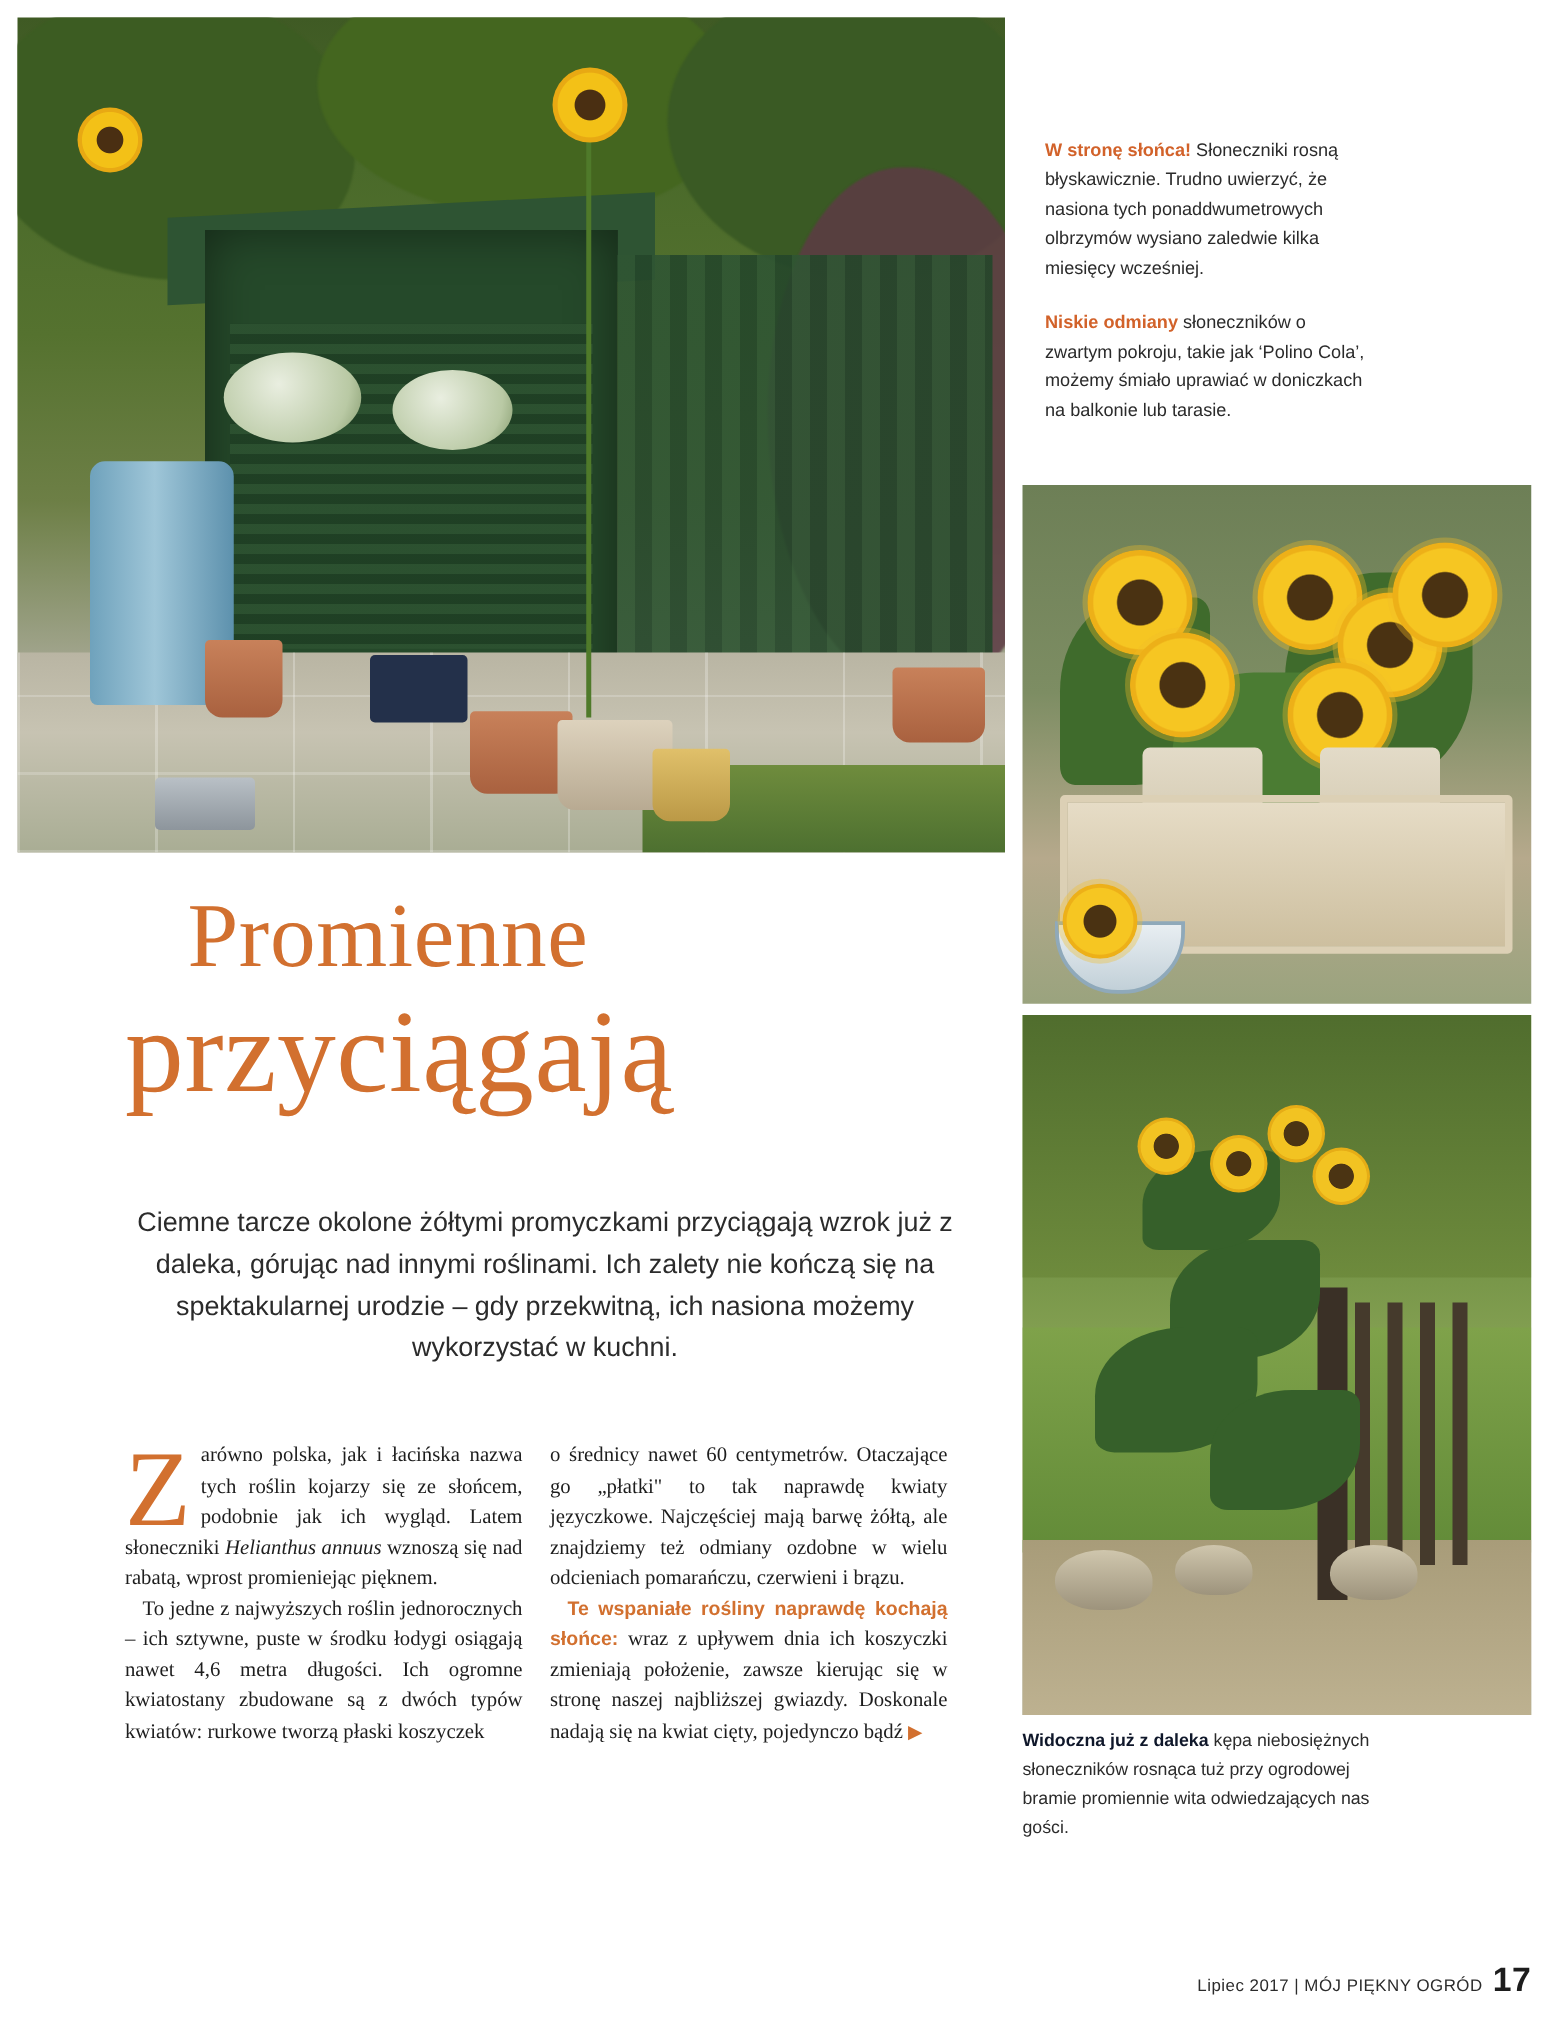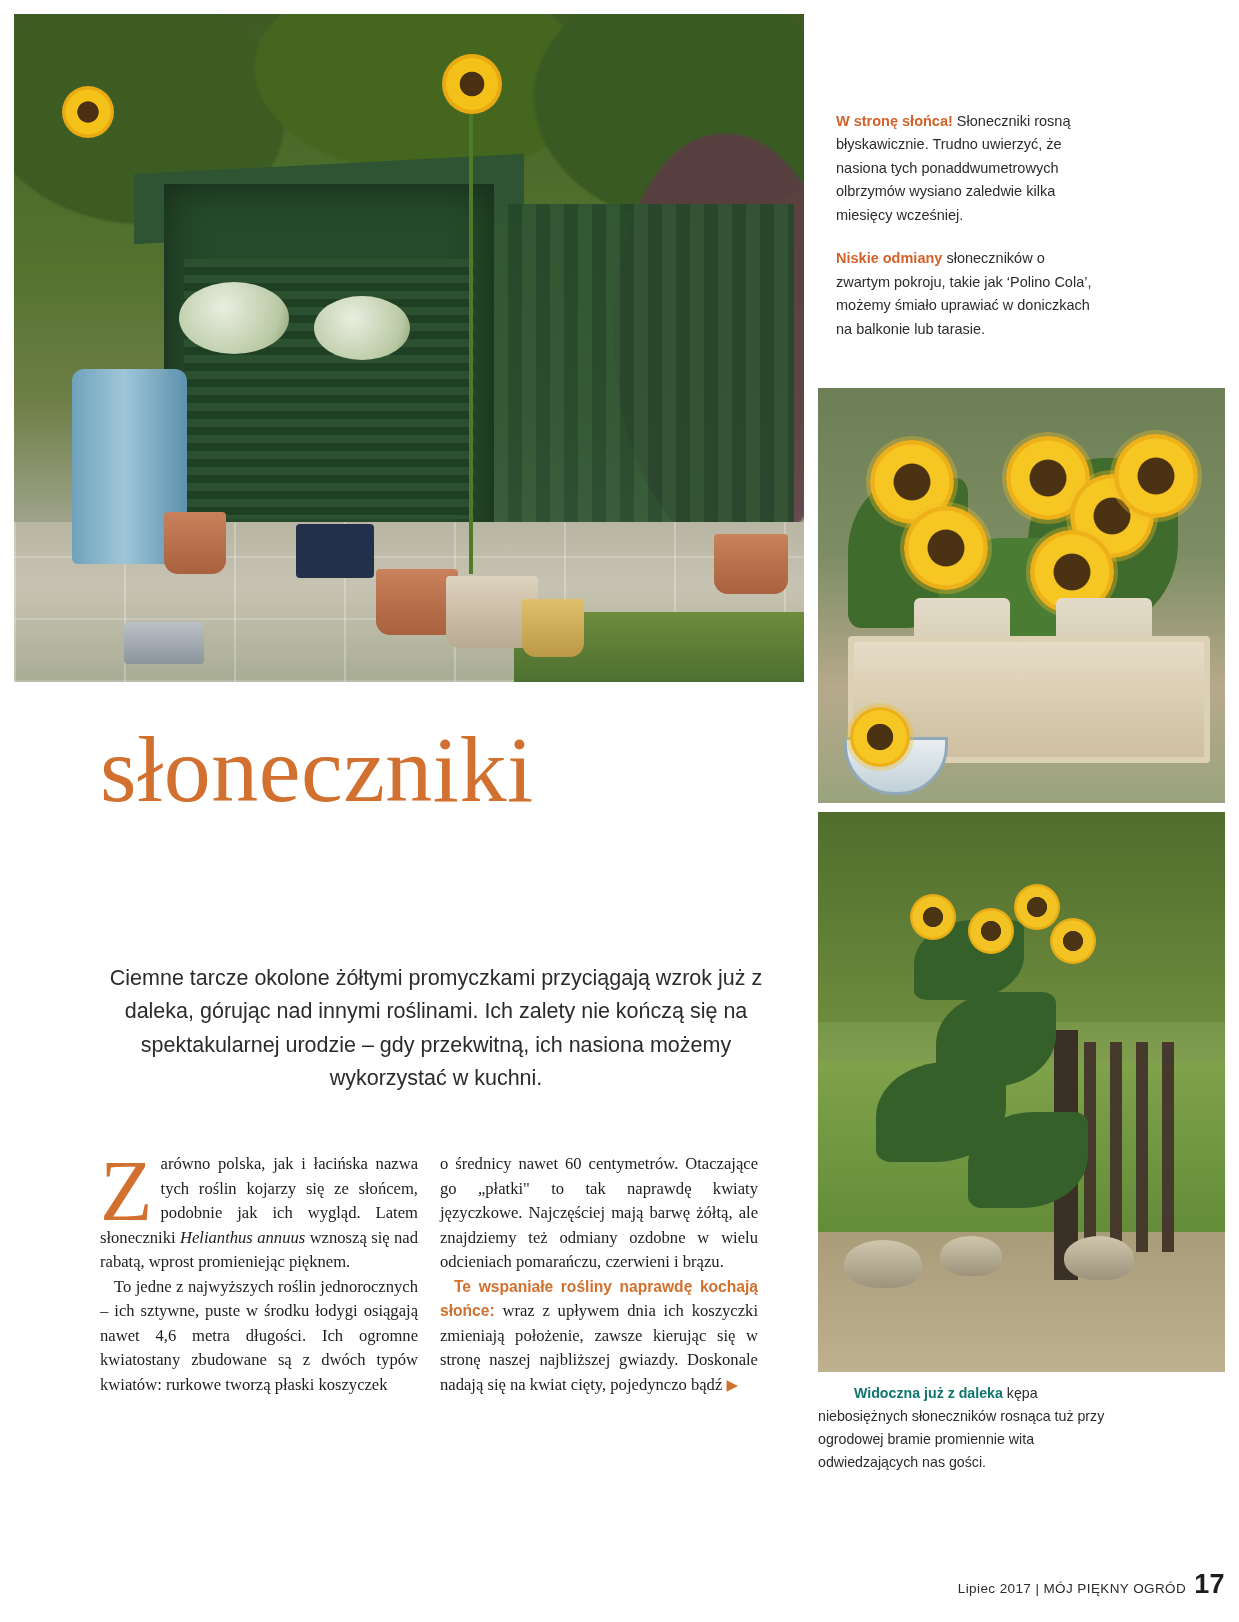--- a/index.html
+++ b/index.html
@@ -337,23 +337,22 @@
   #caption {
     position: absolute;
     left: 818px;
     top: 1382px;
     width: 300px;
     font-size: 14.2px;
     line-height: 1.62;
     color: #2b2b2b;
   }
   .caption-lead {
-    color: #0f766e;
+    color: #0f172a;
     font-weight: bold;
-    margin-left: 36px;
   }
 
   
   #footer {
     position: absolute;
     right: 14px;
     bottom: 22px;
     display: flex;
     align-items: baseline;
     gap: 8px;
@@ -447,21 +446,22 @@
   <div class="gsun" style="left:150px;top:96px;"></div>
   <div class="gsun" style="left:196px;top:72px;"></div>
   <div class="gsun" style="left:232px;top:106px;"></div>
 
   <div class="rock" style="left:26px;bottom:84px;width:78px;height:48px;"></div>
   <div class="rock" style="left:122px;bottom:96px;width:62px;height:40px;"></div>
   <div class="rock" style="left:246px;bottom:92px;width:70px;height:44px;"></div>
 </div>
 
 <div id="title-block">
-  <div id="title-line2">słoneczniki</div>
+  <div id="title-line1">Promienne</div>
+  <div id="title-line2">przyciągają</div>
 </div>
 
 <div id="standfirst">Ciemne tarcze okolone żółtymi promyczkami przyciągają wzrok już z daleka, górując nad innymi roślinami. Ich zalety nie kończą się na spektakularnej urodzie –  gdy przekwitną, ich nasiona możemy wykorzystać w kuchni.</div>
 
 <div class="body-col" id="col-left">
   <p class="first">
     <span class="dropcap">Z</span><span>arówno polska, jak i łacińska nazwa tych roślin kojarzy się ze słońcem, podobnie jak ich wygląd. Latem słoneczniki </span><span class="italic">Helianthus annuus</span><span> wznoszą się nad rabatą, wprost promieniejąc pięknem.</span>
   </p>
   <p>To jedne z najwyższych roślin jednorocznych – ich sztywne, puste w środku łodygi osiągają nawet 4,6 metra długości. Ich ogromne kwiatostany zbudowane są z dwóch typów kwiatów: rurkowe tworzą płaski koszyczek</p>
 </div>

